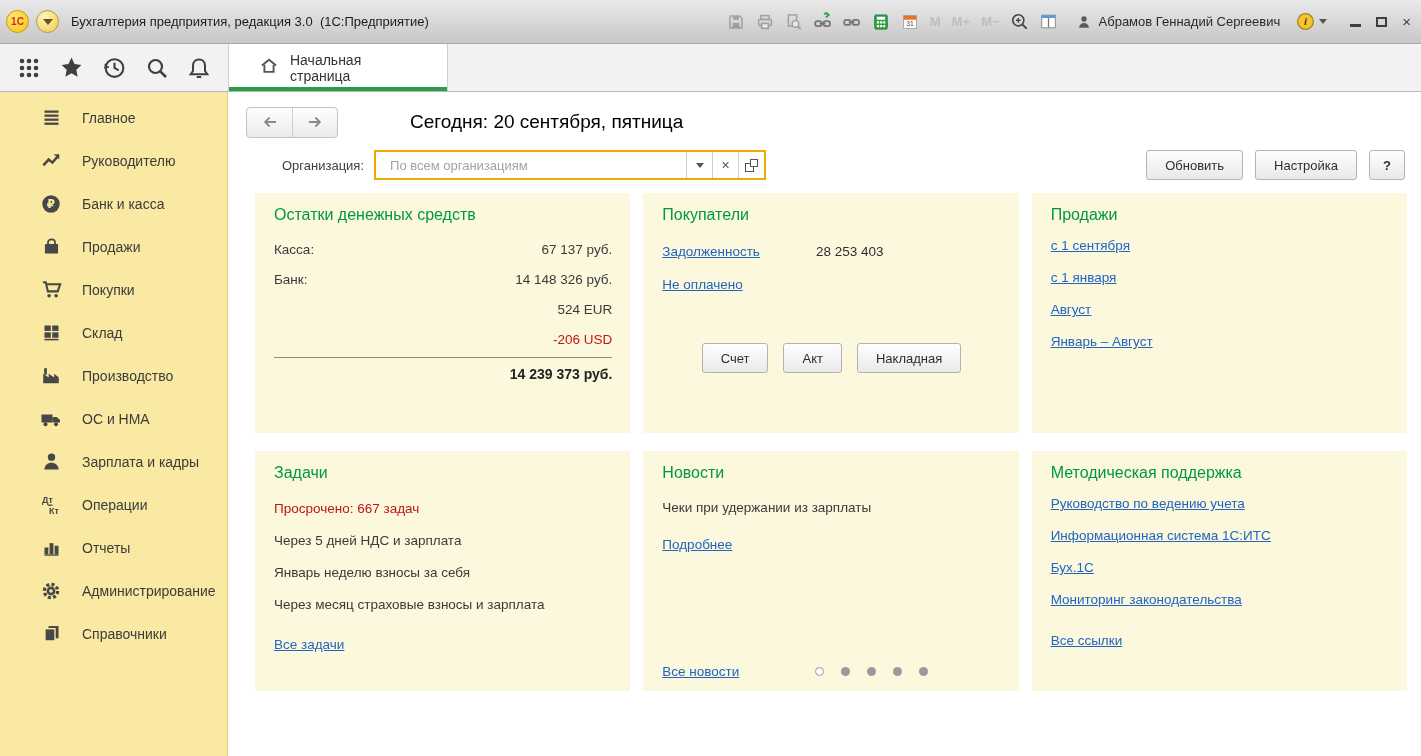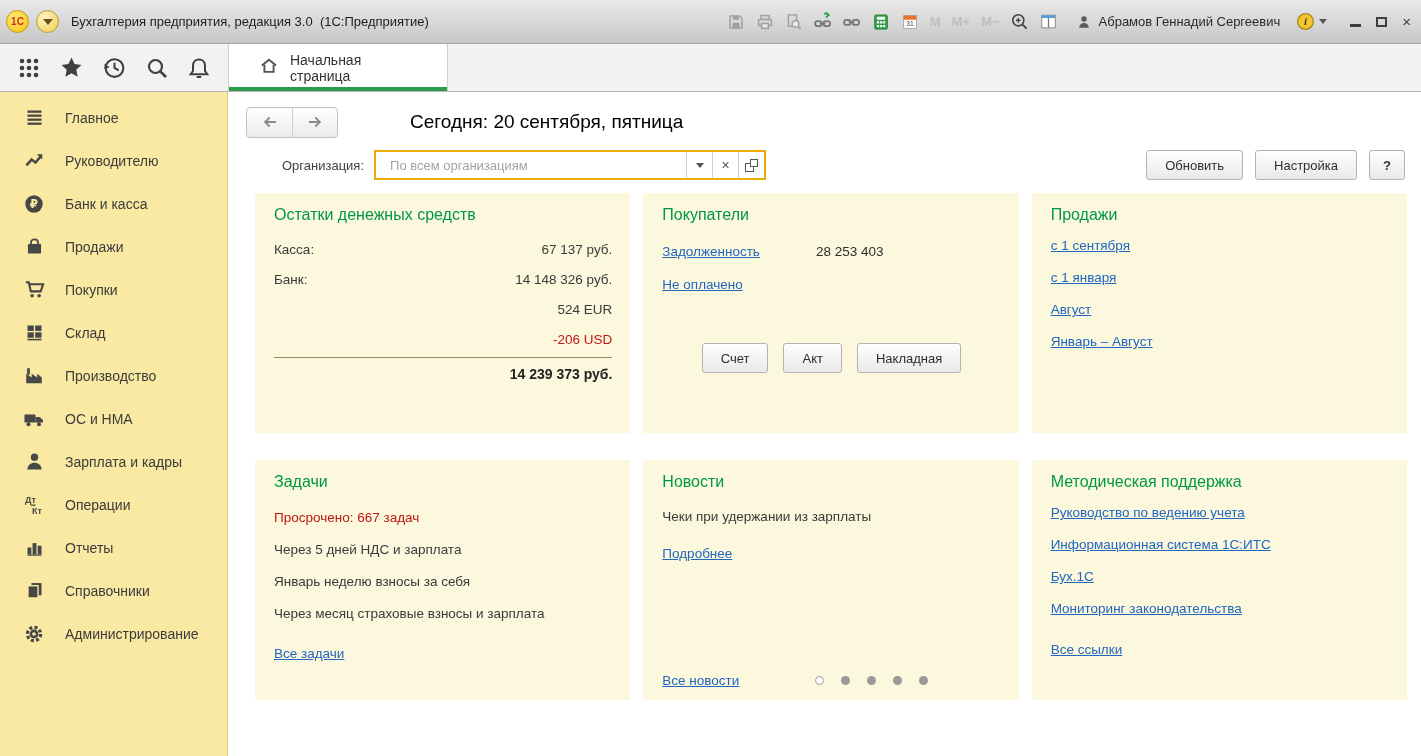--- a/index.html
+++ b/index.html
@@ -44,21 +44,21 @@
   .tool-strip{width:228px;flex:none;display:flex;align-items:center;justify-content:space-between;padding:0 16px;}
   .tool-ico{width:26px;height:26px;display:flex;align-items:center;justify-content:center;}
   .tab-active{width:220px;flex:none;background:#fff;border-left:1px solid #cfcfcf;border-right:1px solid #cfcfcf;
     display:flex;align-items:center;gap:11px;padding:0 30px;position:relative;}
   .tab-active::after{content:"";position:absolute;left:0;right:0;bottom:0;height:4px;background:var(--tab-green,#2b9d4a);}
   .tab-label{font-size:14px;color:#333;}
 
   
   .layout{flex:1;display:flex;min-height:0;}
   .sidebar{width:228px;flex:none;background:var(--sidebar-yellow,#f9e9a2);border-right:1px solid #decb7c;padding-top:4px;}
-  .side-item{height:43px;display:flex;align-items:center;padding-left:22px;gap:19px;font-size:14px;color:#3c3c3c;cursor:default;}
+  .side-item{height:43px;display:flex;align-items:center;padding-left:39px;gap:19px;font-size:14px;color:#3c3c3c;cursor:default;}
   .side-ico{width:24px;height:24px;flex:none;display:flex;align-items:center;justify-content:center;}
   .main{flex:1;background:#fff;min-width:0;display:flex;flex-direction:column;}
 
   
   .nav-row{margin-top:14px;display:flex;align-items:center;height:32px;flex:none;}
   .histgroup{margin-left:18px;display:flex;border:1px solid #c2c2c2;border-radius:4px;overflow:hidden;
     background:linear-gradient(#fefefe,#ebebeb);}
   .histbtn{width:45px;height:29px;display:flex;align-items:center;justify-content:center;}
   .histbtn + .histbtn{border-left:1px solid #cfcfcf;}
   .date-title{margin-left:72px;font-size:19px;color:#000;font-weight:500;}
@@ -76,21 +76,21 @@
   .clear-x{font-size:14px;color:#555;}
   .open-ico{position:relative;width:13px;height:13px;}
   .open-ico .sq1{position:absolute;left:0;bottom:0;width:9px;height:9px;border:1.5px solid #555;background:#fff;}
   .open-ico .sq2{position:absolute;right:0;top:0;width:8px;height:8px;border:1.5px solid #555;background:#fff;}
   .hdr-btns{margin-left:auto;margin-right:16px;display:flex;gap:12px;}
   .btn{height:30px;padding:0 18px;font-size:13px;color:#2e2e2e;background:linear-gradient(#fefefe,#e9e9e9);
     border:1px solid #b3b3b3;border-radius:3px;font-family:inherit;}
   .btn-help{padding:0 13px;font-weight:bold;}
 
   
-  .panels{display:grid;grid-template-columns:1fr 1fr 1fr;gap:27px 13px;margin:12px 14px 0 27px;}
+  .panels{display:grid;grid-template-columns:1fr 1fr 1fr;gap:18px 13px;margin:12px 14px 0 27px;}
   .panel{background:var(--panel-yellow,#fcf8dd);height:240px;padding:13px 18px 12px 19px;display:flex;flex-direction:column;
     font-size:13.5px;color:var(--text-dark,#3a3a3a);}
   .panel-title{color:var(--accent-green,#009846);font-size:16px;margin-bottom:11px;font-weight:400;}
   a.lnk{color:var(--link-blue,#2166c0);text-decoration:underline;cursor:pointer;}
   .bal-row{display:flex;line-height:30px;}
   .bal-label{flex:none;}
   .bal-val{margin-left:auto;text-align:right;}
   .neg{color:var(--alert-red,#c01616);}
   .bal-divider{border-top:1px solid #9b8b5d;margin-top:2px;}
   .bal-total{text-align:right;font-weight:bold;line-height:32px;font-size:14px;color:#222;}
@@ -379,36 +379,36 @@
               <rect x="4" y="12" width="4.4" height="8"></rect>
               <rect x="9.8" y="7" width="4.4" height="13"></rect>
               <rect x="15.6" y="10" width="4.4" height="10"></rect>
               <rect x="4" y="20" width="16" height="1.4"></rect>
             </svg>
           </span>
         <span>Отчеты</span>
       </div>
       <div class="side-item">
         <span class="side-ico">
-            <svg width="21" height="21" viewBox="0 0 24 24">
-              <rect x="8.5" y="3.5" width="11.5" height="14" fill="#474747"></rect>
-              <rect x="4.5" y="6.5" width="11.5" height="14" fill="#474747" stroke="#f9e9a2" stroke-width="1.6"></rect>
-            </svg>
-          </span>
-        <span>Справочники</span>
-      </div>
-      <div class="side-item">
-        <span class="side-ico">
             <svg width="22" height="22" viewBox="0 0 24 24">
               <circle cx="12" cy="12" r="7.2" fill="none" stroke="#474747" stroke-width="3.6" stroke-dasharray="3.3 2.4"></circle>
               <circle cx="12" cy="12" r="4.8" fill="#474747"></circle>
               <circle cx="12" cy="12" r="2" fill="#f9e9a2"></circle>
             </svg>
           </span>
         <span>Администрирование</span>
+      </div>
+      <div class="side-item">
+        <span class="side-ico">
+            <svg width="21" height="21" viewBox="0 0 24 24">
+              <rect x="8.5" y="3.5" width="11.5" height="14" fill="#474747"></rect>
+              <rect x="4.5" y="6.5" width="11.5" height="14" fill="#474747" stroke="#f9e9a2" stroke-width="1.6"></rect>
+            </svg>
+          </span>
+        <span>Справочники</span>
       </div>
     </nav>
 
     <main class="main">
 
       <div class="nav-row">
         <div class="histgroup">
           <span class="histbtn">
             <svg width="18" height="18" viewBox="0 0 24 24">
                 <path d="M20 12H6M11.5 6L5.5 12l6 6" fill="none" stroke="#8a8a8a" stroke-width="2.4"></path>

